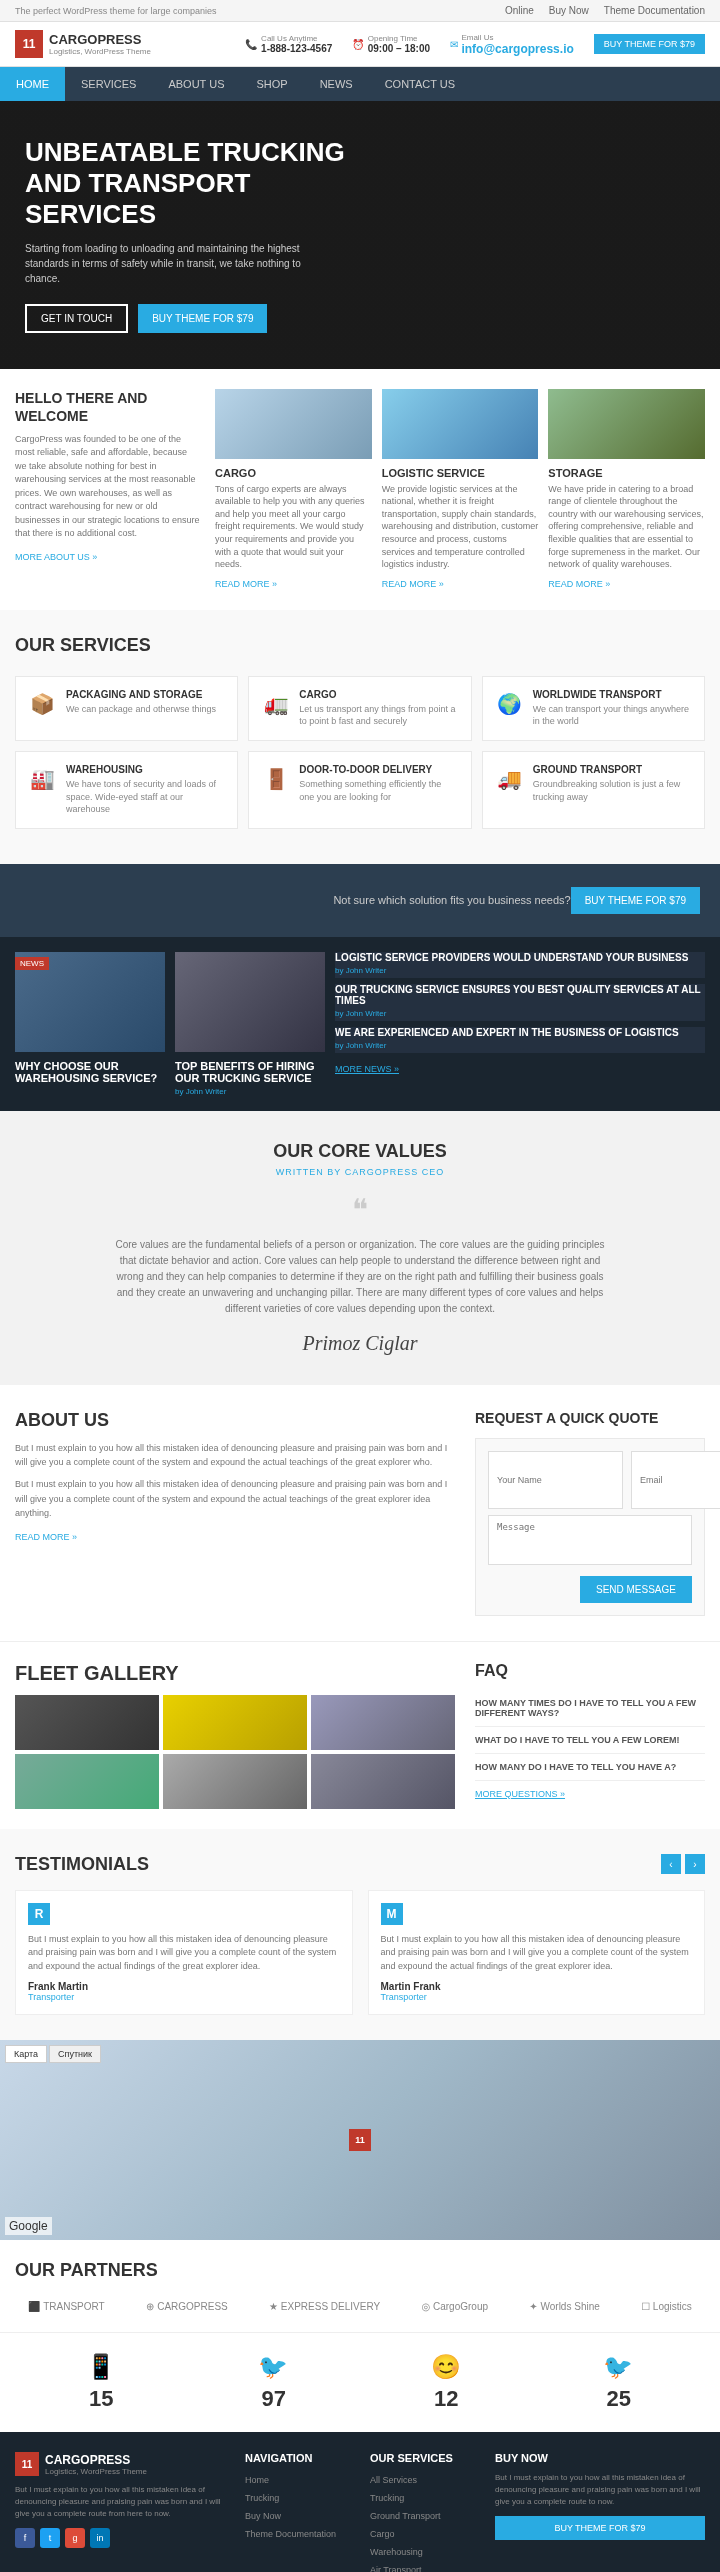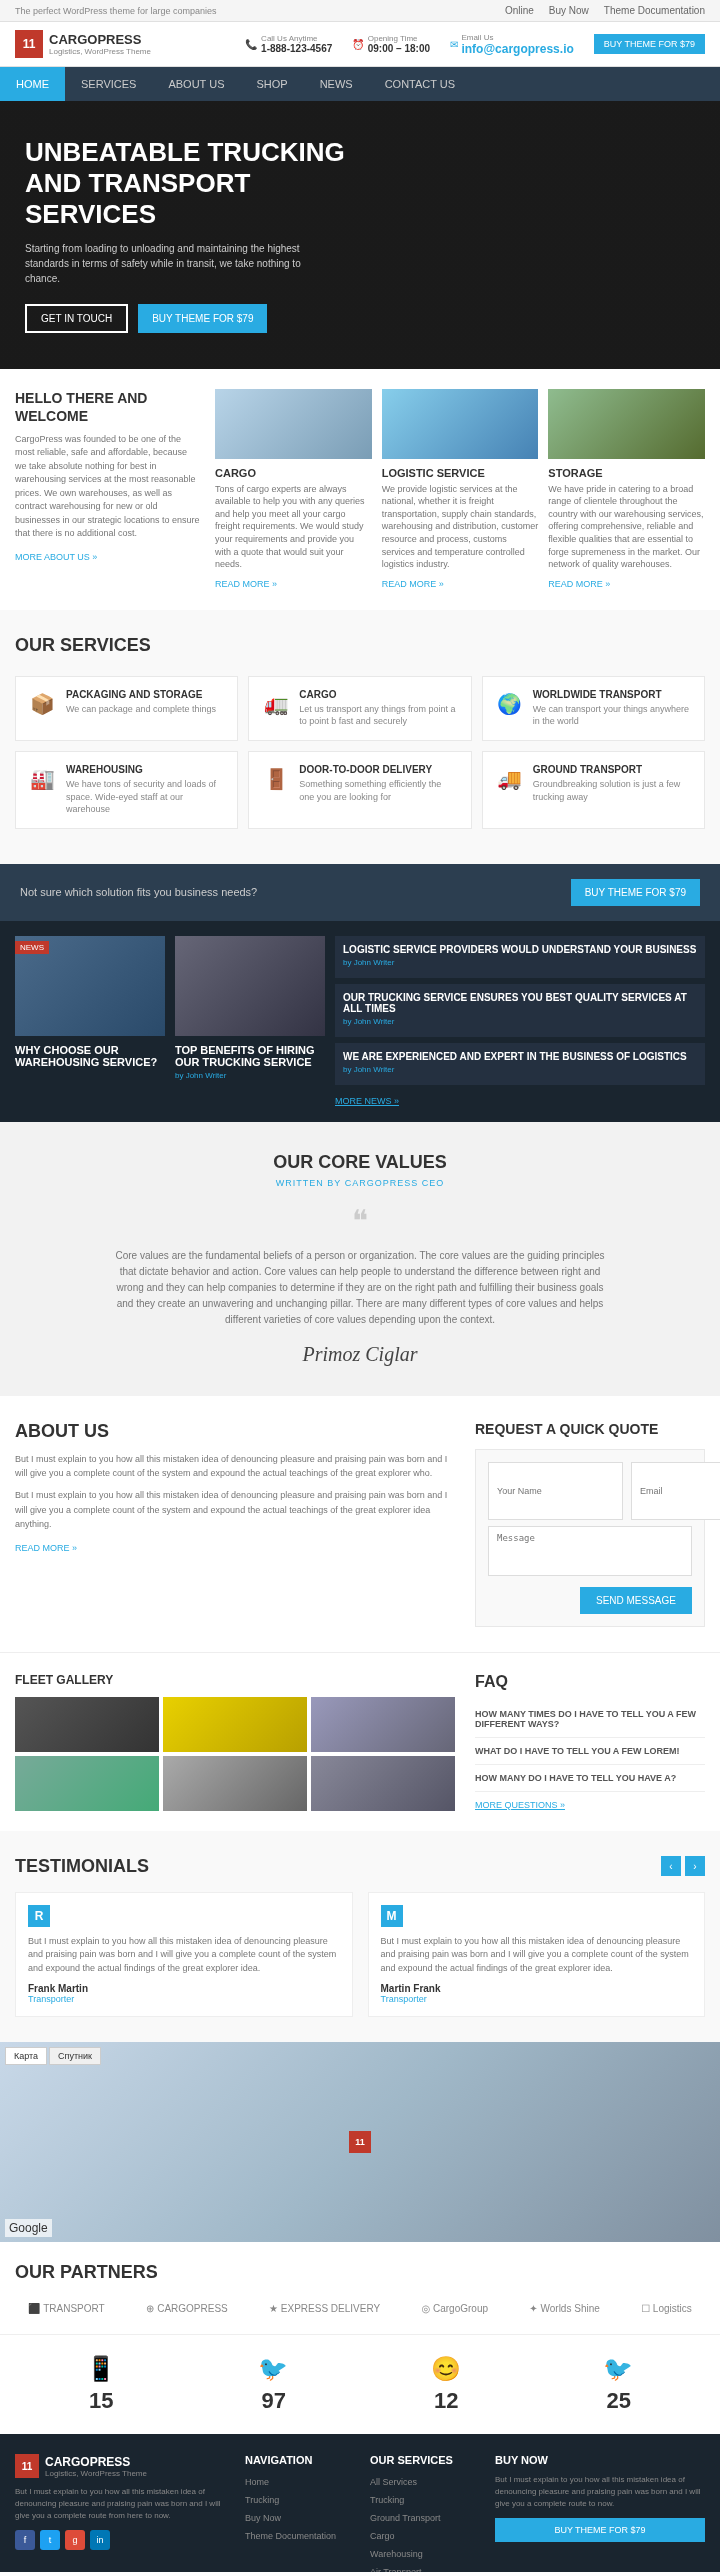--- a/index.html
+++ b/index.html
@@ -56,32 +56,32 @@
     
     .services-section { padding: 25px 15px; background: #f9f9f9; }
     .section-title { font-size: 18px; font-weight: bold; color: #333; text-transform: uppercase; margin-bottom: 20px; }
     .services-grid { display: grid; grid-template-columns: repeat(3, 1fr); gap: 10px; margin-bottom: 10px; }
     .service-card { background: #fff; border: 1px solid #e8e8e8; padding: 12px; display: flex; align-items: flex-start; gap: 8px; }
     .service-icon { width: 30px; height: 30px; flex-shrink: 0; color: #29abe2; font-size: 20px; display: flex; align-items: center; justify-content: center; }
     .service-title { font-size: 10px; font-weight: bold; text-transform: uppercase; color: #333; margin-bottom: 3px; }
     .service-text { font-size: 9px; color: #888; line-height: 1.4; }
 
     
-    .cta-banner { background: #2c3e50; padding: 15px 20px; display: flex; justify-content: space-between; align-items: center; }
+    .cta-banner { background: #2c3e50; padding: 23px 20px; display: flex; justify-content: flex-end; align-items: center; }
     .cta-text { color: #ccc; font-size: 11px; }
     .btn-cyan-sm { background: #29abe2; color: #fff; border: none; padding: 8px 14px; font-size: 10px; cursor: pointer; text-transform: uppercase; white-space: nowrap; }
 
     
     .news-section { background: #1a252f; padding: 15px; display: flex; gap: 10px; }
     .news-img-block { width: 150px; flex-shrink: 0; position: relative; }
     .news-img { width: 150px; height: 100px; background: #555; }
     .news-label { background: #c0392b; color: #fff; font-size: 8px; padding: 2px 5px; position: absolute; top: 5px; left: 0; text-transform: uppercase; }
     .news-title-block { font-size: 11px; font-weight: bold; color: #fff; margin-top: 8px; }
     .news-cards { flex: 1; display: flex; flex-direction: column; gap: 6px; }
-    .news-card { background: #243040; padding: 8px; }
+    .news-card { background: #243040; }
     .news-card-title { font-size: 10px; font-weight: bold; color: #fff; margin-bottom: 3px; }
     .news-card-meta { font-size: 8px; color: #29abe2; margin-bottom: 3px; }
     .news-more { color: #29abe2; font-size: 9px; text-transform: uppercase; margin-top: 5px; display: inline-block; }
 
     
     .core-values { padding: 30px 20px; background: #f2f2f2; text-align: center; }
     .section-title-center { font-size: 18px; font-weight: bold; text-transform: uppercase; color: #333; margin-bottom: 5px; }
     .section-subtitle { font-size: 9px; color: #29abe2; text-transform: uppercase; letter-spacing: 1px; margin-bottom: 15px; }
     .quote-icon { font-size: 30px; color: #ccc; margin-bottom: 10px; }
     .core-text { font-size: 10px; color: #777; line-height: 1.6; max-width: 500px; margin: 0 auto 15px; }
@@ -96,21 +96,21 @@
     .quote-title { font-size: 14px; font-weight: bold; color: #333; margin-bottom: 12px; }
     .quote-form { background: #f9f9f9; padding: 12px; border: 1px solid #e8e8e8; }
     .form-row { display: flex; gap: 8px; margin-bottom: 6px; }
     .form-input { flex: 1; border: 1px solid #ddd; padding: 23px 8px; font-size: 9px; color: #aaa; }
     .form-textarea { width: 100%; border: 1px solid #ddd; padding: 6px 8px; font-size: 9px; color: #aaa; resize: none; height: 50px; margin-bottom: 8px; }
     .btn-send { background: #29abe2; color: #fff; border: none; padding: 8px 16px; font-size: 10px; cursor: pointer; text-transform: uppercase; float: right; }
 
     
     .fleet-faq-section { display: flex; gap: 20px; padding: 20px 15px; background: #fff; border-top: 1px solid #eee; }
     .fleet-left { flex: 1; }
-    .fleet-title { font-size: 12px; font-weight: bold; text-transform: uppercase; color: #333; margin-bottom: 10px; }
+    .fleet-title { font-size: 20px; font-weight: bold; text-transform: uppercase; color: #333; margin-bottom: 10px; }
     .fleet-grid { display: grid; grid-template-columns: repeat(3, 1fr); gap: 4px; }
     .fleet-thumb { height: 55px; background: #888; }
     .ft1 { background: linear-gradient(135deg, #555, #333); }
     .ft2 { background: linear-gradient(135deg, #e8d000, #b8a000); }
     .ft3 { background: linear-gradient(135deg, #99b, #667); }
     .ft4 { background: linear-gradient(135deg, #7a9, #4a7); }
     .ft5 { background: linear-gradient(135deg, #aaa, #666); }
     .ft6 { background: linear-gradient(135deg, #889, #556); }
     .faq-right { width: 230px; }
     .faq-title { font-size: 16px; font-weight: bold; text-transform: uppercase; color: #333; margin-bottom: 10px; }
@@ -269,21 +269,21 @@
     </div>
 </div>
 
 <div class="services-section">
   <h2 class="section-title">OUR SERVICES</h2>
   <div class="services-grid" id="services-grid">
       <div class="service-card">
       <div class="service-icon">📦</div>
       <div>
         <div class="service-title">PACKAGING AND STORAGE</div>
-        <div class="service-text">We can package and complete things</div>
+        <div class="service-text">We can package and otherwse things</div>
       </div>
     </div>
       <div class="service-card">
       <div class="service-icon">🚛</div>
       <div>
         <div class="service-title">CARGO</div>
         <div class="service-text">Let us transport any things from point a to point b fast and securely</div>
       </div>
     </div>
       <div class="service-card">

